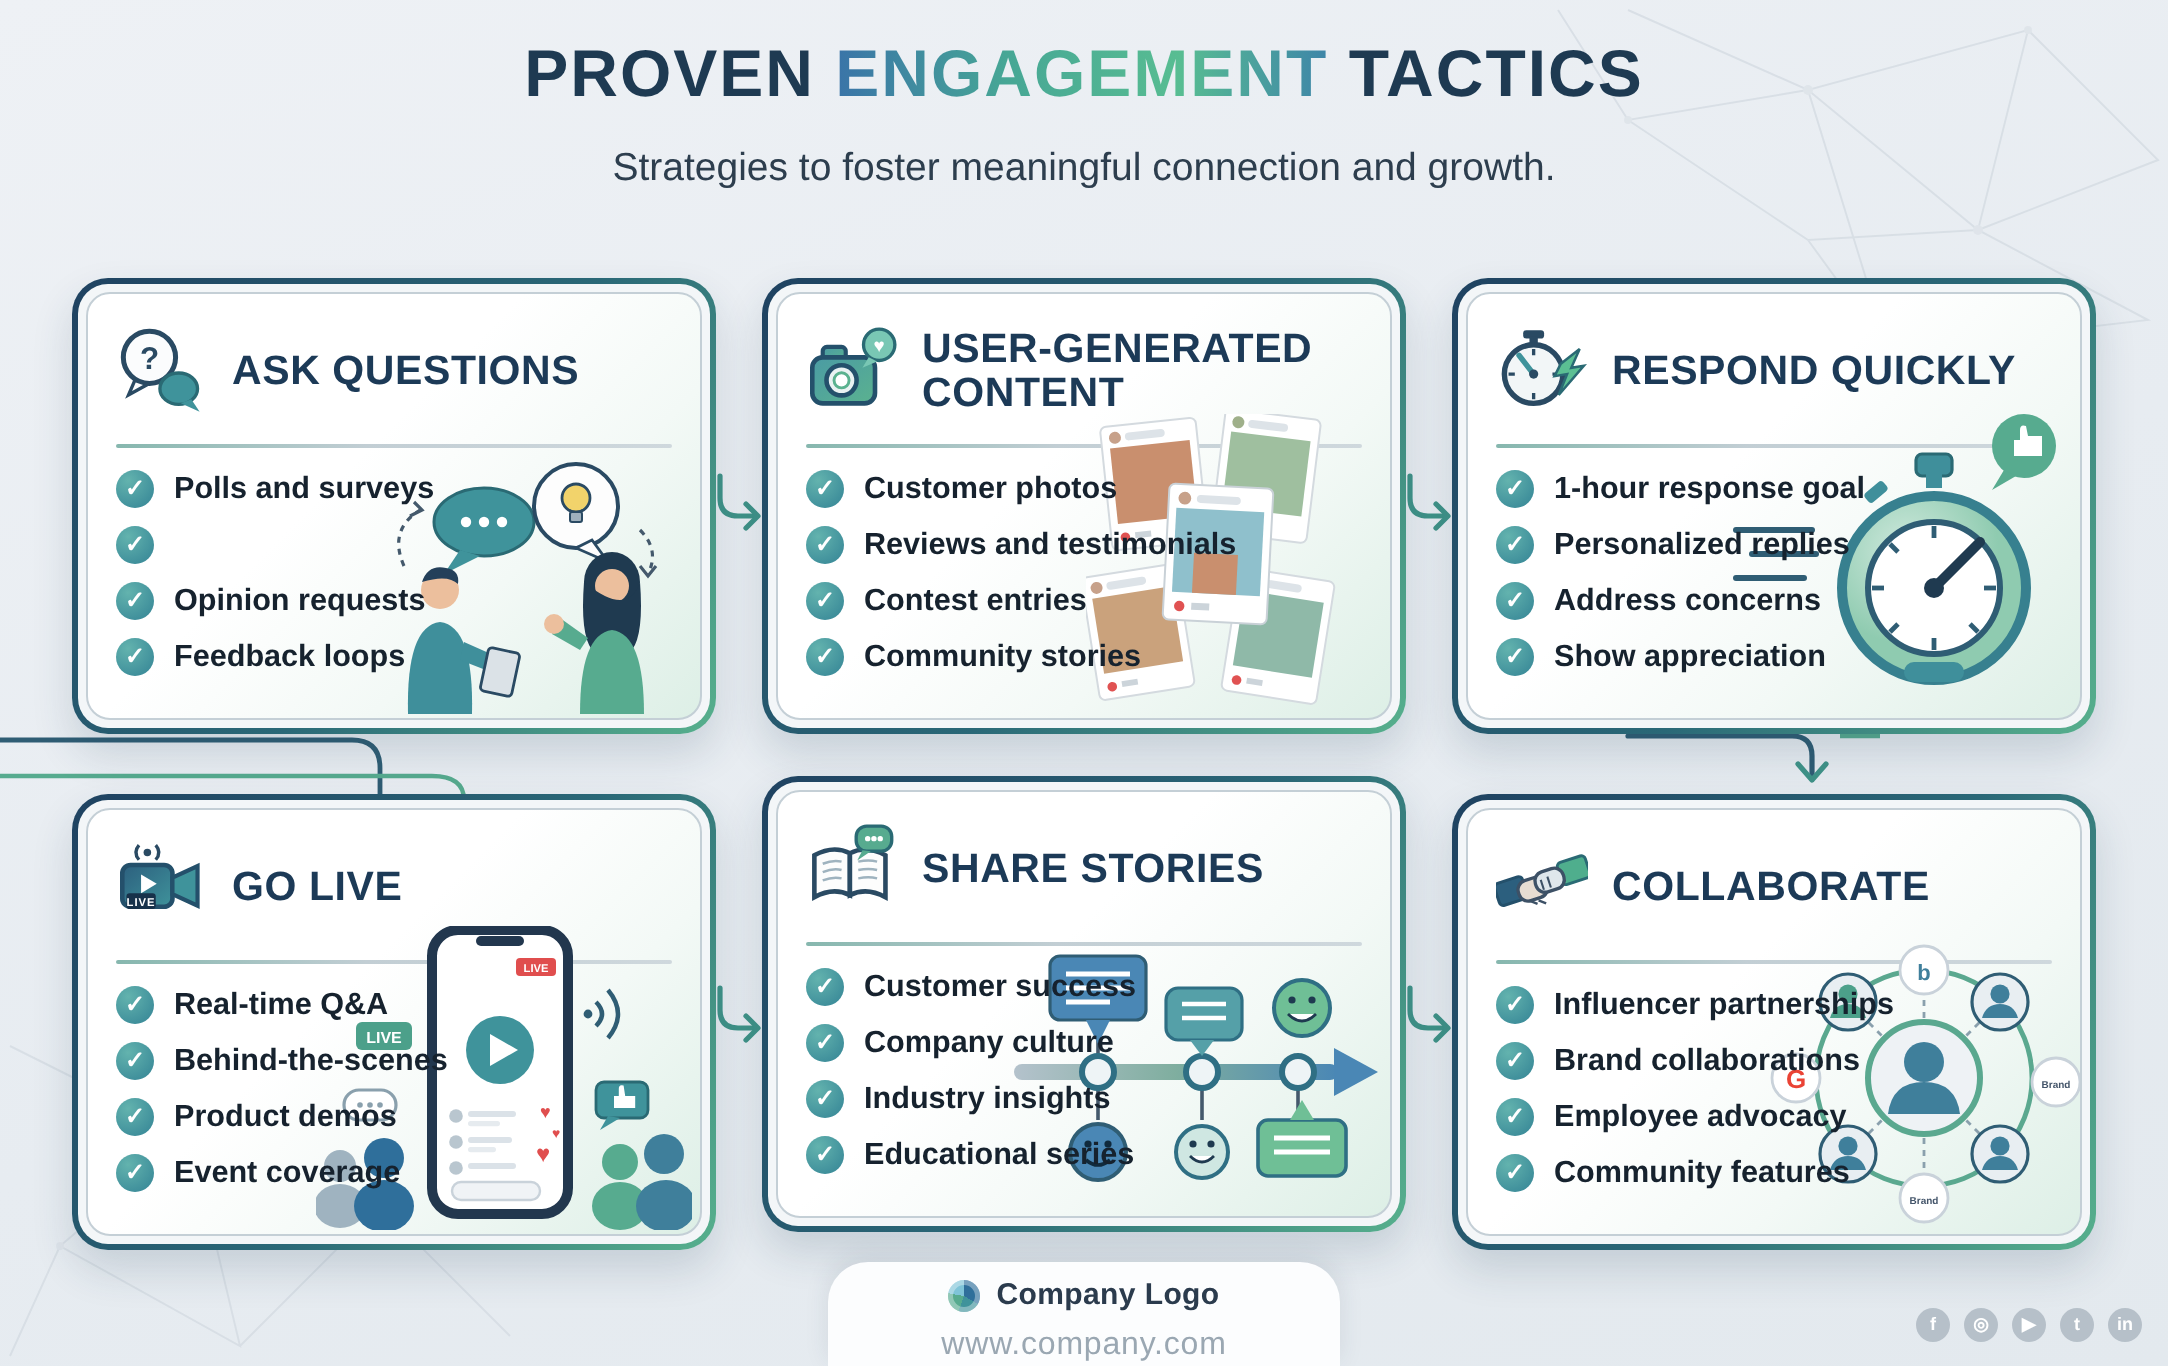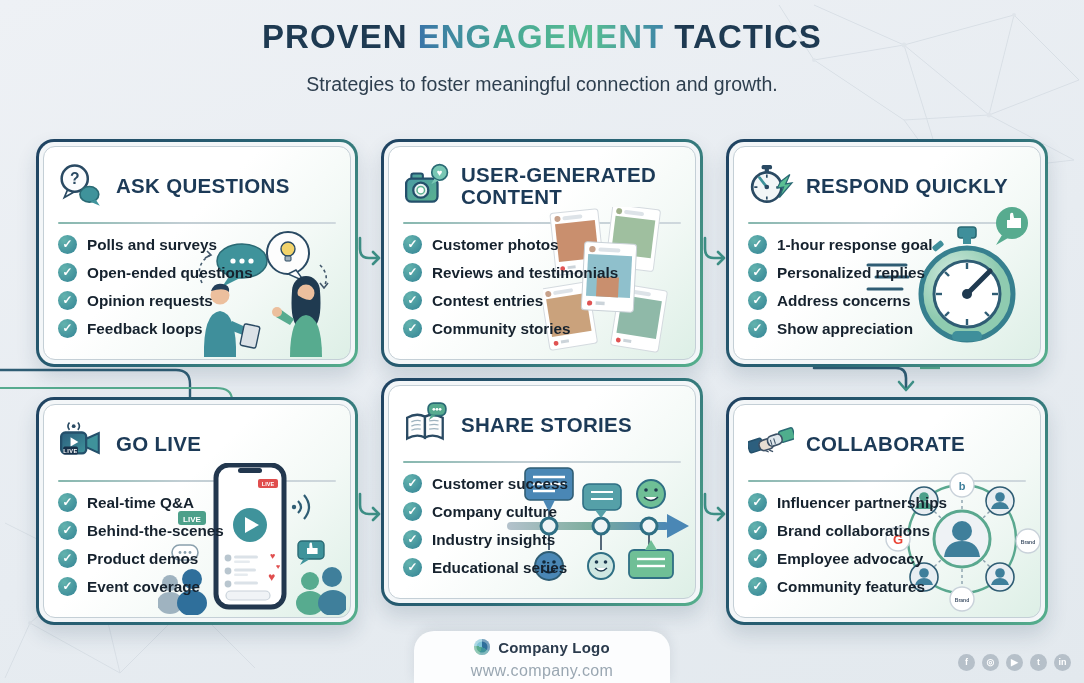--- a/index.html
+++ b/index.html
@@ -17,21 +17,21 @@
   .title{font-size:33px;font-weight:800;letter-spacing:1px;color:#1e3a52;line-height:1.05;}
   .title .grad{
     background:linear-gradient(90deg,#3a74a8 0%,#47a795 35%,#58bd92 70%,#3e85a8 100%);
     -webkit-background-clip:text;background-clip:text;color:transparent;
   }
   .subtitle{font-size:19.5px;color:#2d3e4e;margin-top:18px;font-weight:500;}
 
   
   .card{position:absolute;width:322px;height:228px;z-index:2;}
   #card-0{left:36px;top:139px}   #card-1{left:381px;top:139px}  #card-2{left:726px;top:139px}
-  #card-3{left:36px;top:397px}   #card-4{left:381px;top:378px}  #card-5{left:726px;top:397px}
+  #card-3{left:36px;top:397px}   #card-4{left:381px;top:388px}  #card-5{left:726px;top:397px}
   .card-outer{
     width:100%;height:100%;box-sizing:border-box;border-radius:18px;padding:3px;
     background:linear-gradient(125deg,#1f4261 0%,#2a6877 55%,#57b08d 100%);
     box-shadow:0 10px 20px rgba(30,60,90,.16);
   }
   .card-mid{width:100%;height:100%;box-sizing:border-box;border-radius:15px;background:#f3f6f8;padding:4px;}
   .card-inner{
     position:relative;width:100%;height:100%;box-sizing:border-box;border-radius:12px;
     border:1px solid #c4cfd6;overflow:hidden;
     background:linear-gradient(135deg,#ffffff 42%,#f3f9f6 68%,#ddefe6 100%);
@@ -54,21 +54,21 @@
   
   .conn{position:absolute;z-index:1;}
 
   
   .footer-banner{
     position:absolute;left:50%;bottom:0;transform:translateX(-50%);
     width:256px;height:52px;background:#fcfdfe;border-radius:20px 20px 0 0;
     box-shadow:0 -3px 12px rgba(40,60,80,.10);text-align:center;padding-top:8px;
     box-sizing:border-box;z-index:3;
   }
-  .logo-row{display:inline-flex;align-items:flex-start;gap:8px;}
+  .logo-row{display:inline-flex;align-items:flex-end;gap:8px;}
   .logo-mark{
     width:16px;height:16px;border-radius:50%;
     background:conic-gradient(#2f6f9b 0 120deg,#3f939b 120deg 200deg,#57ab8f 200deg 280deg,#7fc4d8 280deg 360deg);
     box-shadow:inset 0 0 0 2.5px rgba(255,255,255,.35);
   }
   .company{font-weight:700;color:#2b3b4d;font-size:15px;letter-spacing:.2px;}
   .website{font-size:16px;color:#9aa7b2;margin-top:3px;letter-spacing:.4px;}
 
   .social{position:absolute;right:13px;bottom:12px;display:flex;gap:7px;z-index:3;}
   .soc{
@@ -149,21 +149,20 @@
     <span class="card-title">ASK QUESTIONS</span>
   </div>
   <div class="divider"></div>
   <div class="check-list">
     <div class="check-item">
               <span class="check">✓</span>
               <span class="check-label">Polls and surveys</span>
             </div>
     <div class="check-item">
               <span class="check">✓</span>
-              <span class="check-label">Open-ended questions</span>
             </div>
     <div class="check-item">
               <span class="check">✓</span>
               <span class="check-label">Opinion requests</span>
             </div>
     <div class="check-item">
               <span class="check">✓</span>
               <span class="check-label">Feedback loops</span>
             </div>
   </div>

